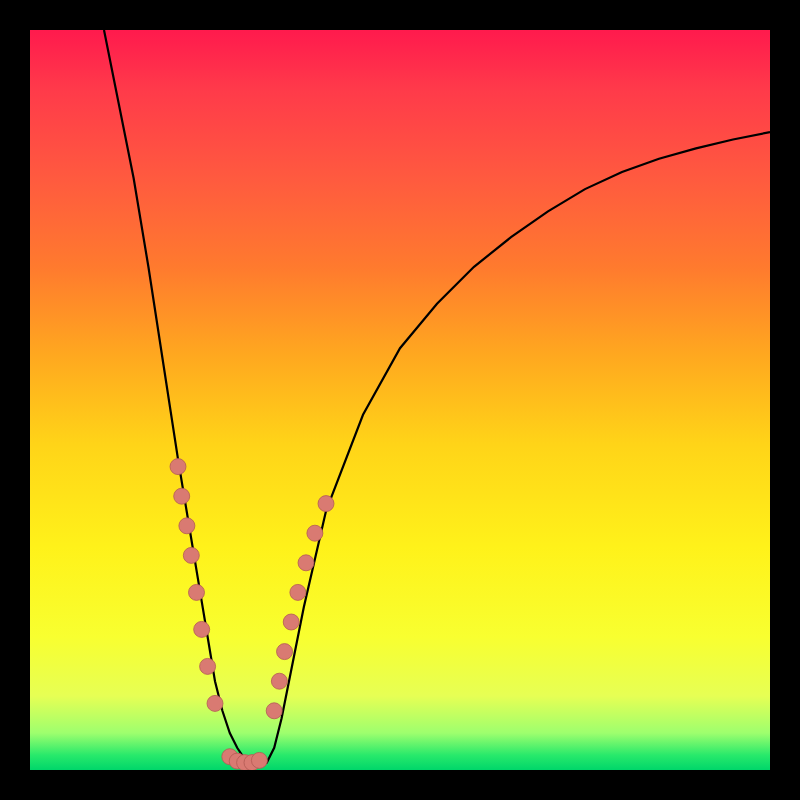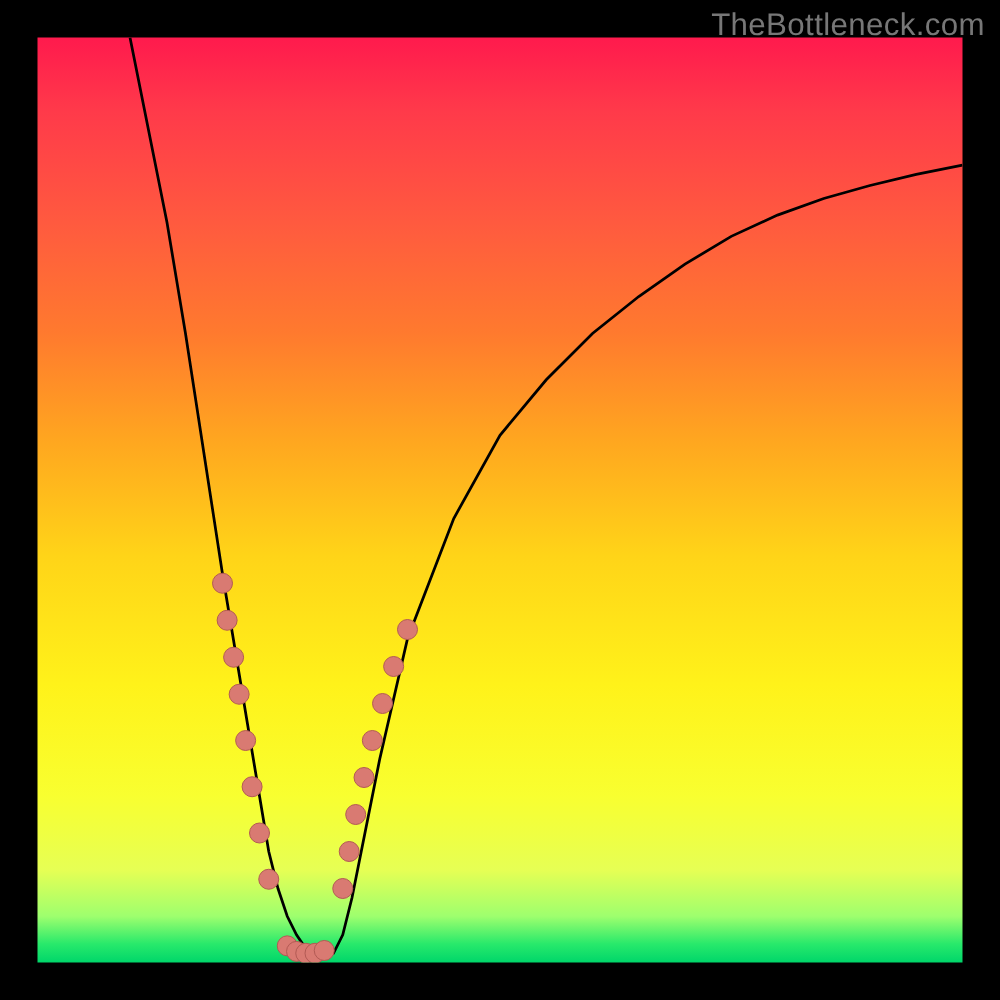--- a/index.html
+++ b/index.html
@@ -62,21 +62,20 @@
   .dots circle {
     fill: #d97a72;
     stroke: #b25a54;
     stroke-width: 0.8;
   }
 </style>
 </head>
 <body>
 
 <div class="outer">
-  <div class="watermark">TheBottleneck.com</div>
   <div class="plot-area">
     <svg class="curve" viewBox="0 0 740 740" preserveAspectRatio="none">
       <g>
         <path id="curve-path" d="M74.00 0.00 L88.80 74.00 L103.60 148.00 L118.40 236.80 L133.20 333.00 L148.00 429.20 L155.40 473.60 L162.80 518.00 L170.20 562.40 L177.60 606.80 L185.00 651.20 L192.40 680.80 L199.80 703.00 L207.20 717.80 L214.60 728.90 L222.00 734.08 L229.40 736.30 L236.80 732.60 L244.20 717.80 L251.60 688.20 L259.00 651.20 L273.80 577.20 L296.00 481.00 L333.00 384.80 L370.00 318.20 L407.00 273.80 L444.00 236.80 L481.00 207.20 L518.00 181.30 L555.00 159.10 L592.00 142.08 L629.00 128.76 L666.00 118.40 L703.00 109.52 L740.00 102.12"></path>
       </g>
       <g class="dots" id="dots-group">
           <circle cx="148.00" cy="436.60" r="8"></circle>
           <circle cx="151.70" cy="466.20" r="8"></circle>
           <circle cx="156.88" cy="495.80" r="8"></circle>
           <circle cx="161.32" cy="525.40" r="8"></circle>

